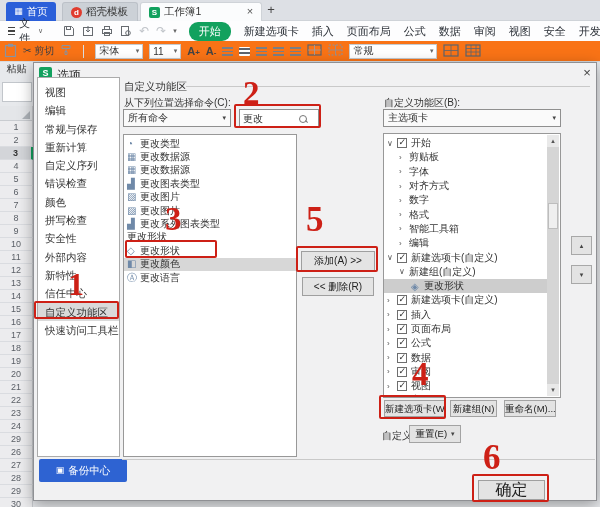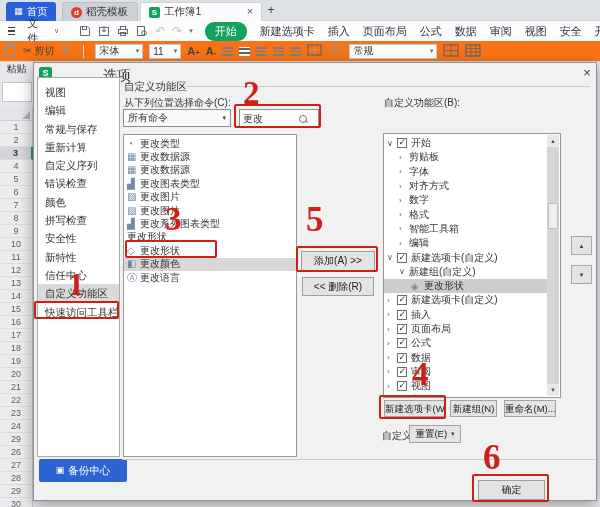--- a/index.html
+++ b/index.html
@@ -13,21 +13,21 @@
   .tab-docer { left:62px; width:76px; background:#ccd1d7; border:1px solid #bcc1c8; border-bottom:none; border-radius:3px 3px 0 0; }
   .tab-wb { left:140px; width:122px; background:#fbfcfd; border:1px solid #cfd3d8; border-bottom:none; border-radius:3px 3px 0 0; }
   .grid-ico { font-size:9px; line-height:9px; color:#fff; }
   .docer-ico { width:11px; height:11px; background:#e03c2e; border-radius:50%; color:#fff; font-size:8px; font-weight:bold; text-align:center; line-height:11px; }
   .s-ico { width:11px; height:11px; background:#12a15e; border-radius:2px; color:#fff; font-size:8px; font-weight:bold; text-align:center; line-height:11px; }
   .tab-close { position:absolute; left:243px; top:4px; width:14px; height:14px; font-size:11px; color:#555; text-align:center; line-height:14px; }
   .tab-add { position:absolute; left:263px; top:2px; width:16px; height:16px; font-size:13px; color:#444; text-align:center; line-height:16px; }
 
   
   .menubar { position:absolute; left:0; top:21px; width:600px; height:20px; background:#fdfdfe; display:flex; align-items:center; font-size:11px; color:#2c3138; }
-  .filebtn { display:flex; align-items:center; gap:12px; padding:0 6px 0 8px; }
+  .filebtn { display:flex; align-items:center; gap:4px; padding:0 6px 0 8px; }
   .hamb { width:11px; height:8px; background:linear-gradient(#444 0 1.4px,transparent 1.4px 3.3px,#444 3.3px 4.7px,transparent 4.7px 6.6px,#444 6.6px 8px); }
   .mini-caret { font-size:7px; color:#666; }
   .vsep { width:1px; height:13px; background:#dcdfe3; margin:0 5px; }
   .qicons { display:flex; align-items:center; gap:7px; padding:0 4px; }
   .qicons svg { display:block; }
   .undo-redo { font-size:12px; color:#c0c4c9; line-height:12px; }
   .rtabs { display:flex; align-items:center; gap:13px; margin-left:8px; white-space:nowrap; }
   .rtab { color:#2c3138; }
   .rtab.active { background:#12a15e; color:#fff; border-radius:9px; padding:2px 10px; }
 
@@ -46,21 +46,21 @@
   .namebox { position:absolute; left:2px; top:20px; width:30px; height:20px; background:#fff; border:1px solid #c2c6cb; }
   .colhead { position:absolute; left:0; top:44px; width:33px; height:15px; background:#e4e6e9; border-bottom:1px solid #c9ccd0; border-right:1px solid #c9ccd0; }
   .corner-tri { position:absolute; right:2px; bottom:1px; width:0; height:0; border-left:8px solid transparent; border-bottom:8px solid #aeb3b9; }
   .rowwrap { position:absolute; left:0; top:59px; width:33px; height:386px; display:flex; flex-direction:column; }
   .srow { flex:1; background:#ececee; border-bottom:1px solid #dadce0; border-right:1px solid #c9ccd0; font-size:9px; color:#5a5f66; text-align:center; line-height:12px; }
   .srow.sel { background:#d3d5d9; border-right:2px solid #12a15e; font-weight:bold; color:#333; }
 
   
   .dialog { position:absolute; left:33px; top:62px; width:564px; height:439px; background:#f1f1f2; border:1px solid #8f9094; box-shadow:0 4px 14px rgba(0,0,0,.35); z-index:10; font-size:10px; color:#333; }
   .dlg-ico { position:absolute; left:5px; top:4px; width:13px; height:13px; background:#12a15e; border-radius:2px; color:#fff; font-size:9px; font-weight:bold; text-align:center; line-height:13px; }
-  .dlg-title { position:absolute; left:23px; top:4px; font-size:14px; color:#333;margin-left:46px; }
+  .dlg-title { position:absolute; left:23px; top:4px; font-size:12px; color:#333; }
   .dlg-close { position:absolute; left:545px; top:2px; width:16px; height:16px; font-size:13px; color:#444; text-align:center; line-height:16px; }
 
   .dlg-side { position:absolute; left:3px; top:14px; width:83px; height:380px; background:#fff; border:1px solid #ababab; padding-top:5px; overflow:hidden; }
   .sideitem { height:18.3px; line-height:18.3px; padding-left:7px; font-size:10.5px; color:#333; white-space:nowrap; }
   .sideitem.sel { background:#dadada; }
   .backup-btn { position:absolute; left:5px; top:396px; width:88px; height:23px; background:#2e63d2; border-radius:2px; color:#fff; font-size:10.5px; display:flex; align-items:center; justify-content:center; gap:4px; }
   .backup-ico { font-size:9px; line-height:9px; color:#fff; }
 
   .section-title { position:absolute; left:90px; top:17px; font-size:10.5px; color:#333; }
   .section-line { position:absolute; left:152px; top:23px; width:404px; height:1px; background:#c9c9c9; }
@@ -109,21 +109,21 @@
   .treebtn { position:absolute; top:337px; height:17px; background:#e3e3e3; border:1px solid #a3a3a3; font-size:9.5px; color:#222; text-align:center; line-height:15px; white-space:nowrap; overflow:hidden; }
   .btn-newtab { left:350px; width:61px; }
   .btn-newgroup { left:416px; width:47px; }
   .btn-rename { left:470px; width:52px; }
 
   .lbl-custom { position:absolute; left:348px; top:366px; }
   .btn-reset { position:absolute; left:375px; top:362px; width:52px; height:18px; background:#e3e3e3; border:1px solid #a3a3a3; font-size:9.5px; color:#222; display:flex; align-items:center; justify-content:center; gap:4px; }
   .btn-reset .arr { font-size:7px; color:#444; }
 
   .footline { position:absolute; left:88px; top:396px; width:473px; height:1px; background:#cncnc; background:#c9c9c9; }
-  .footbtn { position:absolute; top:417px; height:20px; background:#e3e3e3; border:1px solid #9f9f9f; font-size:10px; color:#222; text-align:center; line-height:18px; }
+  .footbtn { position:absolute; top:417px; height:20px; background:#e3e3e3; border:1px solid #9f9f9f; font-size:16px; color:#222; text-align:center; line-height:18px; }
   .btn-ok { left:444px; width:67px; }
   .btn-cancel { left:520px; width:48px;margin-left:47px; }
 
   
   .ann { position:absolute; border:2px solid #cd2016; border-radius:2px; z-index:50; pointer-events:none; }
   .digit { position:absolute; z-index:51; color:#cd2016; font-family:"Liberation Serif","DejaVu Serif",serif; font-weight:bold; line-height:1; pointer-events:none; }
   .b1 { left:34px; top:301px; width:85px; height:18px; }
   .b2 { left:234px; top:104px; width:87px; height:24px; }
   .b3 { left:125px; top:240px; width:92px; height:18px; }
   .b4 { left:379px; top:395px; width:67px; height:24px; }
@@ -357,20 +357,21 @@
         <div class="sideitem">自定义序列</div>
 
         <div class="sideitem">错误检查</div>
 
         <div class="sideitem">颜色</div>
 
         <div class="sideitem">拼写检查</div>
 
         <div class="sideitem">安全性</div>
 
+        <div class="sideitem">外部内容</div>
 
         <div class="sideitem">新特性</div>
 
         <div class="sideitem">信任中心</div>
 
         <div class="sideitem sel">自定义功能区</div>
 
         <div class="sideitem">快速访问工具栏</div>
 
     </div>
@@ -448,20 +449,24 @@
           <span class="cicon">Ⓐ</span>
           <span class="clabel">更改语言</span>
         </div>
 
     </div>
 
     <div class="midbtn btn-add">添加(A) &gt;&gt;</div>
     <div class="midbtn btn-remove">&lt;&lt; 删除(R)</div>
 
     <div class="lbl-right">自定义功能区(B):</div>
+    <div class="dcombo combo-right">
+      <span>主选项卡</span>
+      <span class="arr">▾</span>
+    </div>
 
     <div class="treebox">
       <div class="treeitems">
 
           <div class="titem">
             <span class="exp">∨</span>
             <span class="cb">
               <span class="tick">✓</span>
             </span>
 

